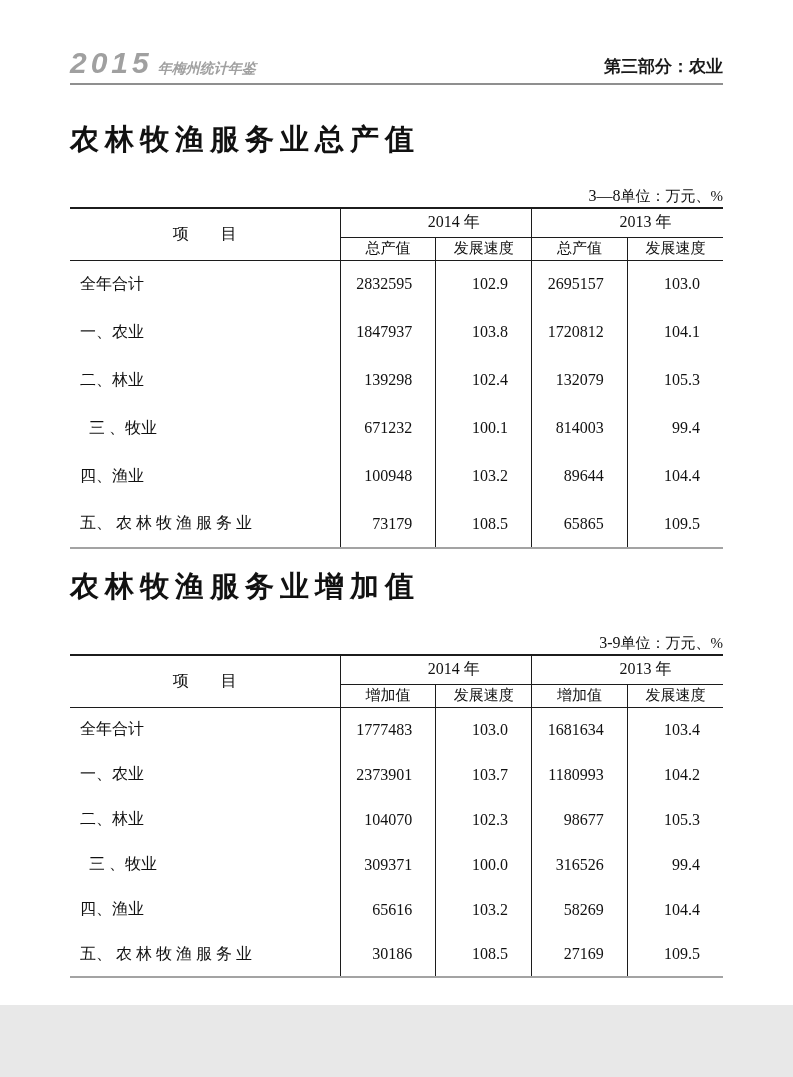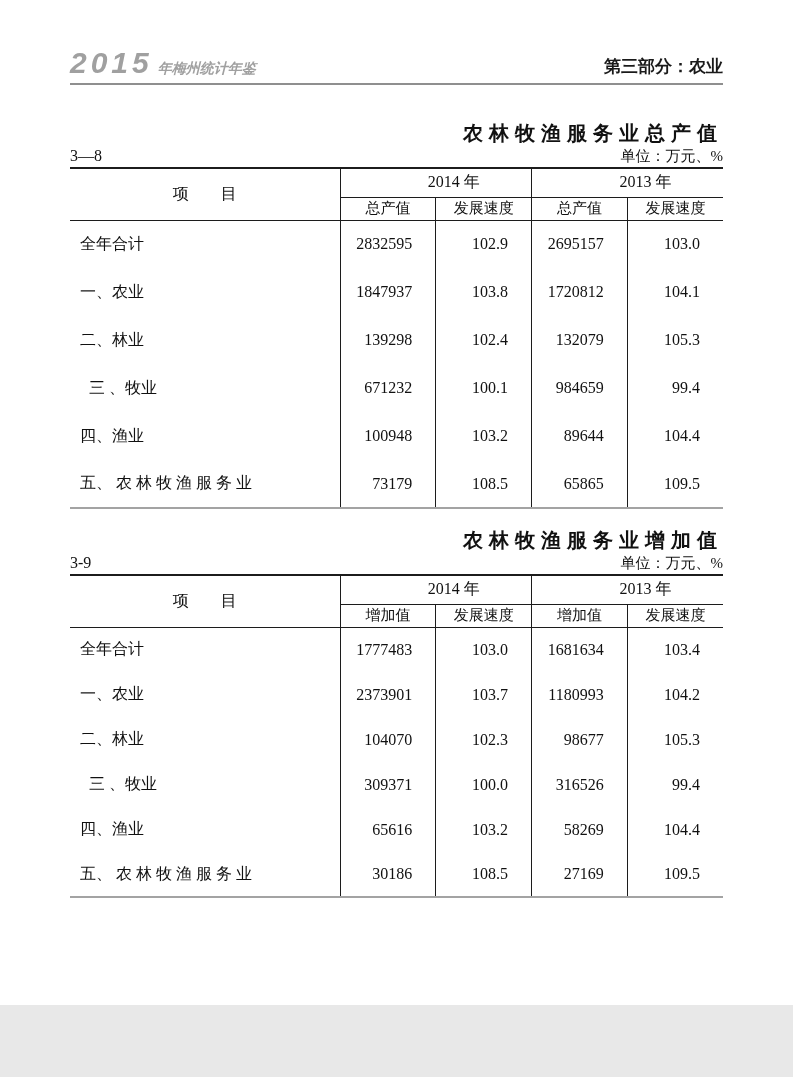--- a/index.html
+++ b/index.html
@@ -27,27 +27,27 @@
     font-style:italic; font-weight:700; font-size:14px; color:#a0a0a0;
     margin-left:5px;
   }
   .section-label {
     font-family:"Liberation Sans","DejaVu Sans",sans-serif;
     font-weight:700; font-size:17px; color:#1a1a1a;
   }
 
   
   .tbl-title {
-    text-align:right; font-weight:700; font-size:20px;
+    text-align:left; font-weight:700; font-size:29px;
     letter-spacing:6px; margin-top:35px;
   }
   .tbl-title.second { margin-top:18px; }
   .meta-row {
-    display:flex; justify-content:space-between; align-items:flex-end;
-    font-size:16px; line-height:18px;
+    display:flex; justify-content:flex-end; align-items:flex-end;
+    margin-top:27px; font-size:16px; line-height:18px;
   }
   .meta-row .unit { font-size:15px; }
 
   table.stat {
     width:653px; border-collapse:collapse; table-layout:fixed;
     border-top:2px solid #1c1c1c; border-bottom:2px solid #a3a3a3;
     margin-top:2px;
   }
   col.c-item { width:270px; }
   col.c-val  { width:95.75px; }
@@ -136,21 +136,21 @@
             <td class="td-item">二、林业</td>
             <td class="td-val">139298</td>
             <td class="td-val">102.4</td>
             <td class="td-val">132079</td>
             <td class="td-val">105.3</td>
           </tr>
           <tr>
             <td class="td-item indent">三 、牧业</td>
             <td class="td-val">671232</td>
             <td class="td-val">100.1</td>
-            <td class="td-val">984659</td>
+            <td class="td-val">814003</td>
             <td class="td-val">99.4</td>
           </tr>
           <tr>
             <td class="td-item">四、渔业</td>
             <td class="td-val">100948</td>
             <td class="td-val">103.2</td>
             <td class="td-val">89644</td>
             <td class="td-val">104.4</td>
           </tr>
           <tr>

